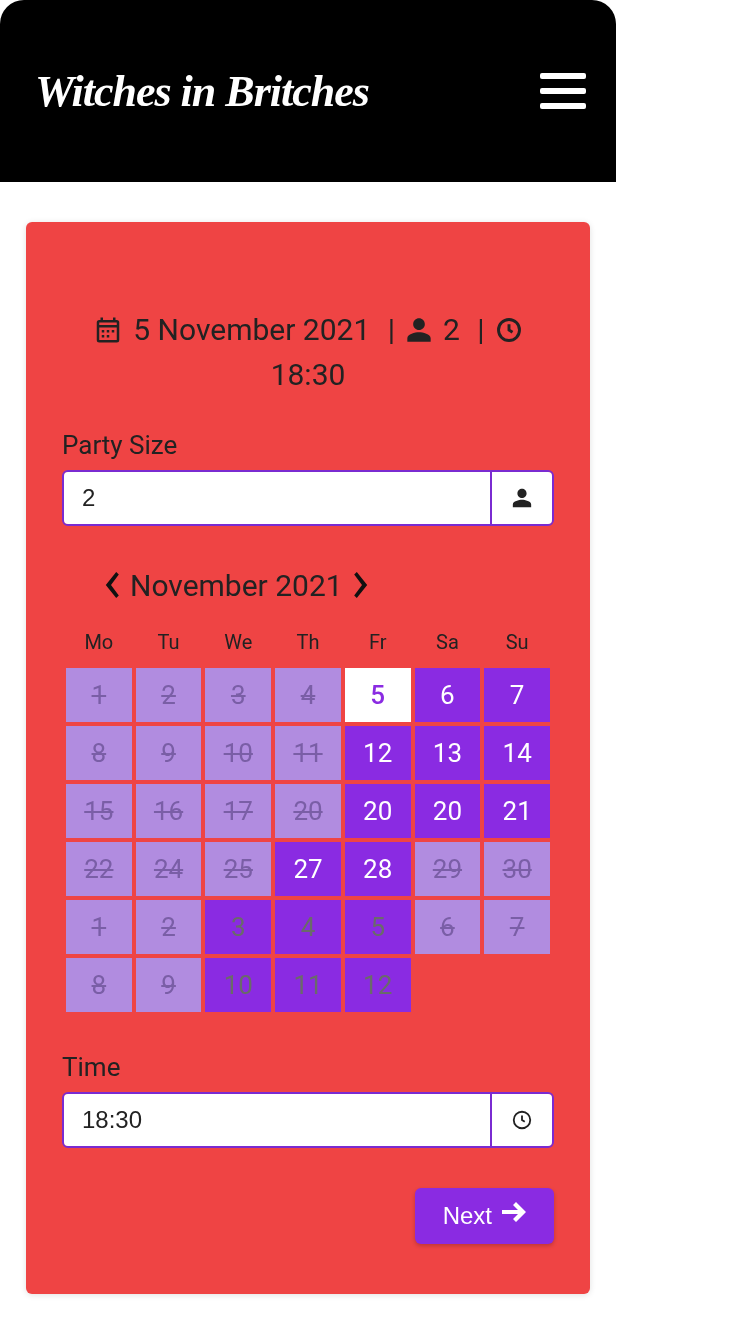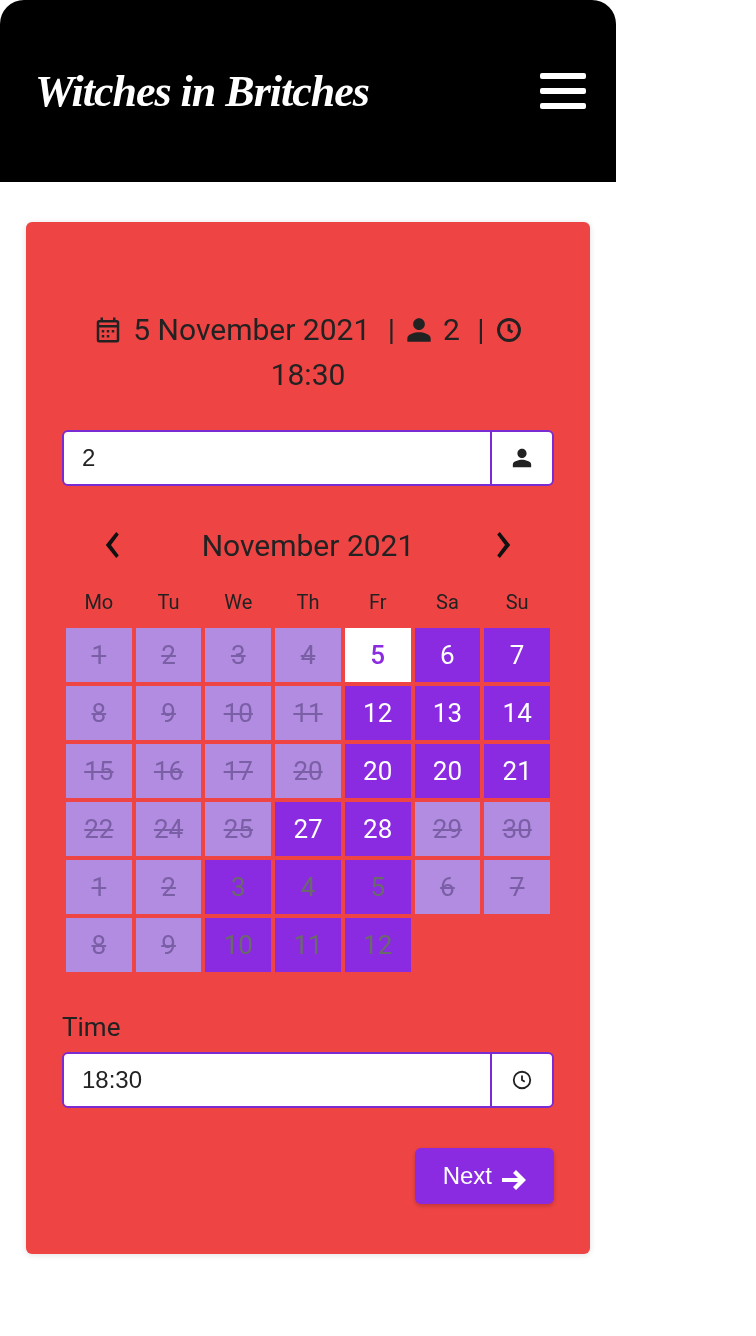--- a/index.html
+++ b/index.html
@@ -92,21 +92,21 @@
     align-items: center;
     justify-content: center;
     background: #fff;
   }
   .calendar {
     margin: 0 0 40px 0;
   }
   .cal-header {
     display: flex;
     align-items: center;
-    justify-content: space-between;
+    justify-content: flex-start;
     padding: 10px 30px 20px 30px;
   }
   .cal-nav {
     font-size: 28px;
     cursor: pointer;
     color: #111;
     padding: 6px 10px;
   }
   .cal-title {
     font-size: 30px;
@@ -158,21 +158,21 @@
   }
   .next-btn {
     background: #8a2be2;
     color: #fff;
     border: none;
     border-radius: 6px;
     padding: 14px 28px;
     font-size: 24px;
     cursor: pointer;
     display: flex;
-    align-items: flex-end;
+    align-items: flex-start;
     gap: 10px;
     box-shadow: 0 2px 4px rgba(0,0,0,0.2);
   }
   svg { display: block; }
 </style>
 </head>
 <body>
 
 <div class="frame">
   <div class="header">
@@ -203,20 +203,21 @@
       <span class="sep">&nbsp;|</span>
       <span>
         <svg width="28" height="28" viewBox="0 0 24 24" fill="none" stroke="#222" stroke-width="2.5">
             <circle cx="12" cy="12" r="9"></circle>
             <path d="M12 7v5l3 2"></path>
           </svg>
       </span>
       <span>18:30</span>
     </div>
 
+    <div class="label">Party Size</div>
     <div class="field">
       <input type="text" value="2" style="">
       <div class="field-icon">
         <svg width="22" height="22" viewBox="0 0 24 24" fill="#222">
             <path d="M12 12c2.7 0 5-2.3 5-5s-2.3-5-5-5-5 2.3-5 5 2.3 5 5 5zm0 2c-3.3 0-10 1.7-10 5v3h20v-3c0-3.3-6.7-5-10-5z"></path>
           </svg>
       </div>
     </div>
 
     <div class="calendar">

